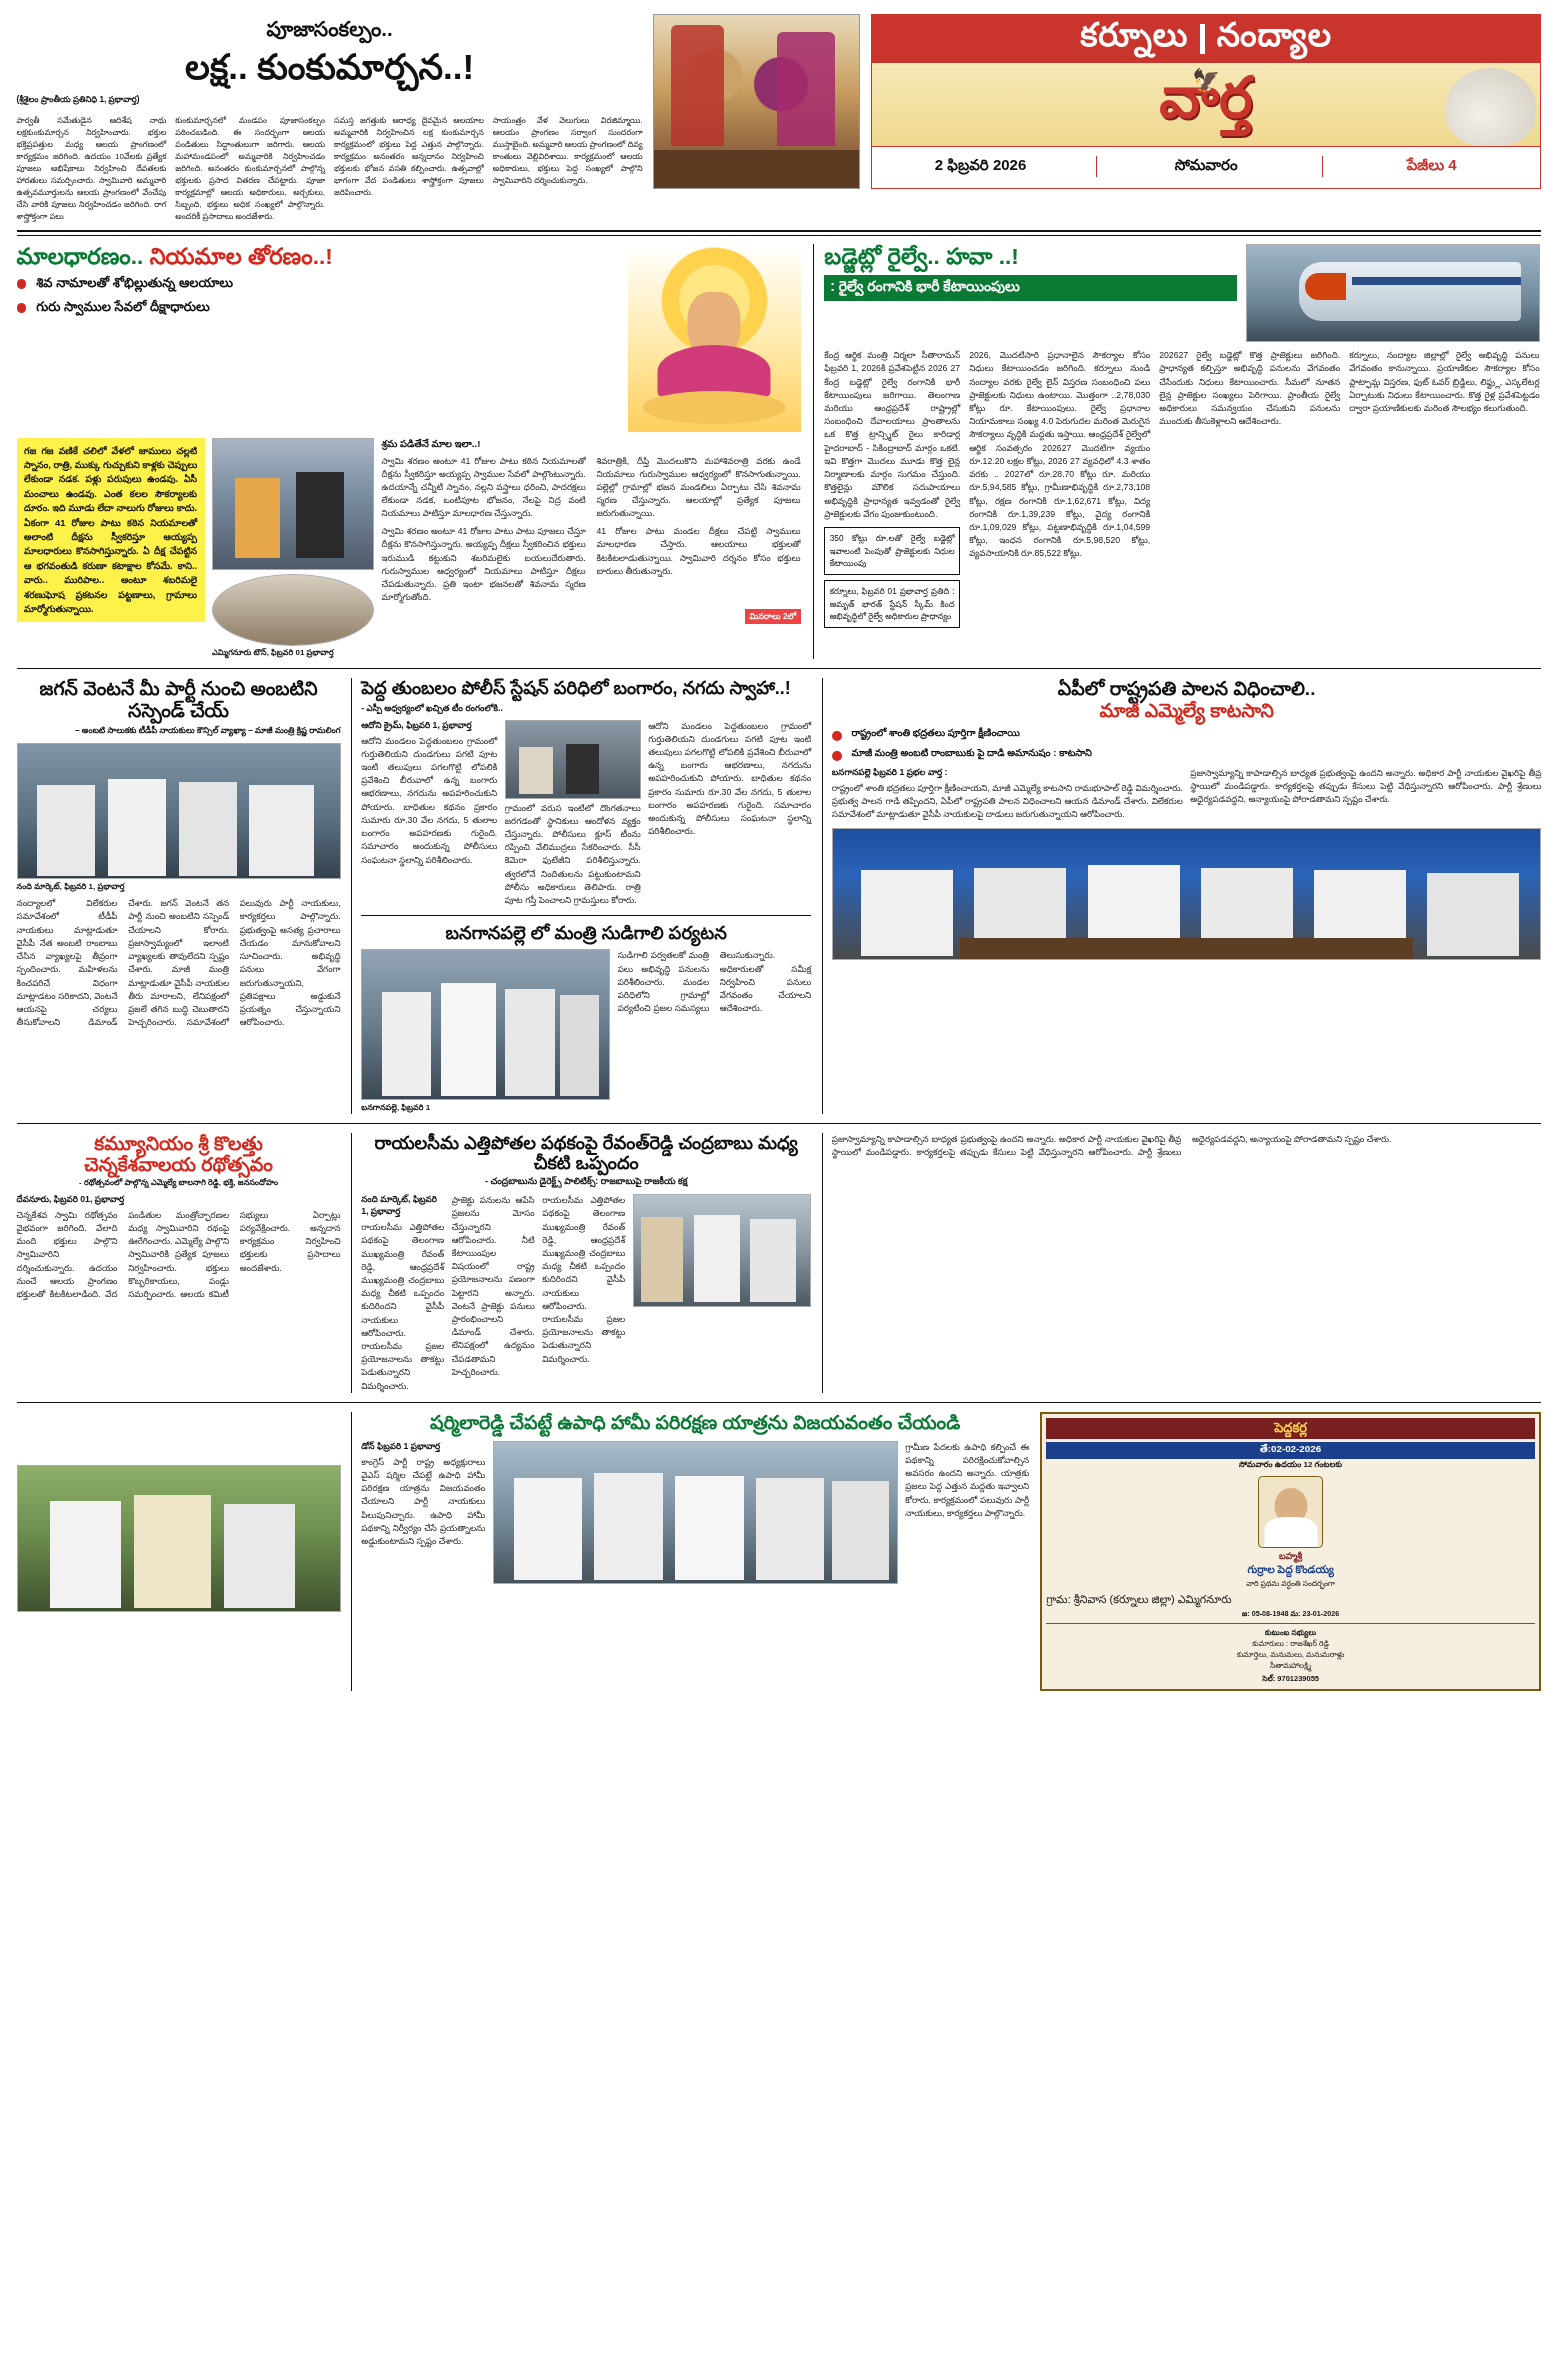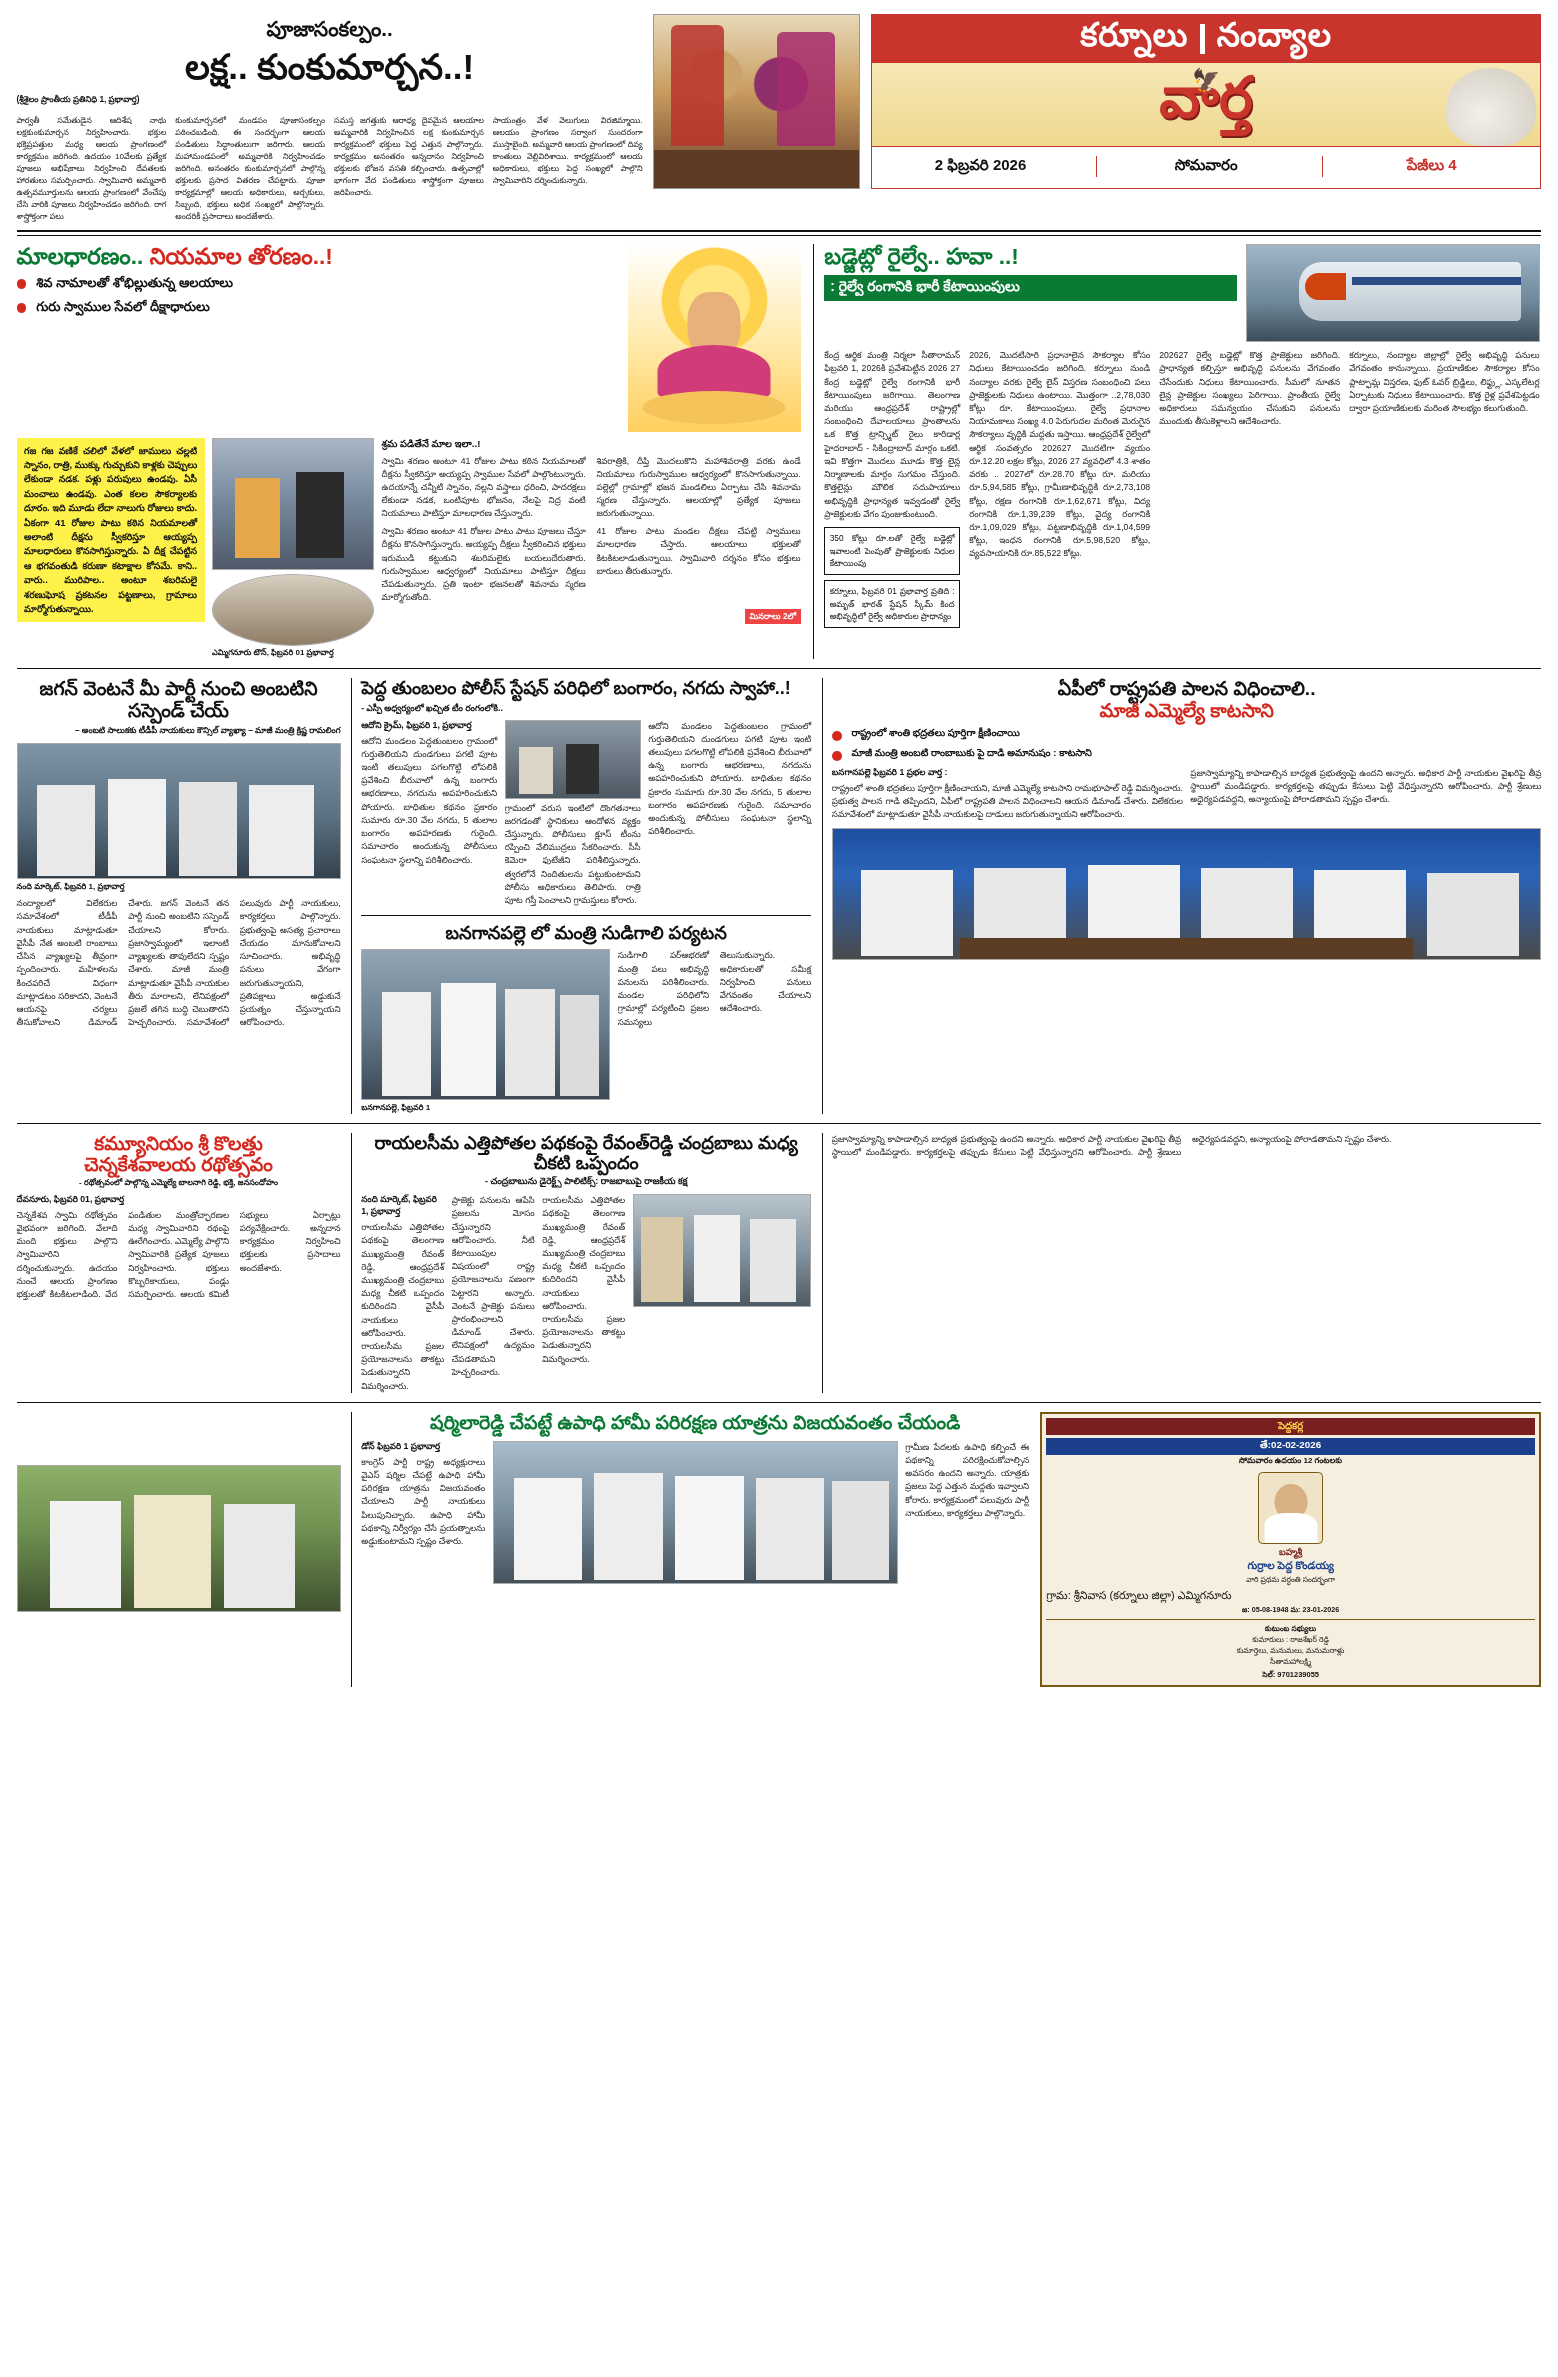--- a/index.html
+++ b/index.html
@@ -69,21 +69,21 @@
   .hl-box { border:0.8px solid #111; padding:4.5px; font-size: 8.3px; line-height:1.5; text-align:justify; }
 
   .col2 { column-count:2; column-gap: 10.6px; }
   .col3 { column-count:3; column-gap: 10.6px; }
 
   .divider-v { border-left:0.8px solid #111; }
   .hline { border-top: 0.8px solid #111; margin: 7.5px 0; }
   .hline2 { border-top: 1.5px solid #111; margin: 9px 0; }
 
   .ad-box { border: 2.3px solid #7a5a12; background:#f6efdf; padding: 4.5px; }
-  .ad-head { background:#7a1f1f; color:#ffd34d; text-align:center; font-weight:bold; font-size: 10px; padding: 1.5px; }
+  .ad-head { background:#7a1f1f; color:#ffd34d; text-align:center; font-weight:bold; font-size: 13px; padding: 1.5px; }
   .ad-date { background:#1b3f8b; color:#fff; text-align:center; font-weight:bold; font-size: 9.8px; padding:1.5px; }
 
   .small { font-size: 7.5px; }
   .caption { font-size: 8px; font-weight:bold; margin-top:2.3px; }
   .tagline { background:#ef4444; color:#fff; display:inline-block; font-size:8.3px; padding: 1.5px 4.5px; font-weight:bold;}
 </style>
 </head>
 <body>
 
 <div class="page">
@@ -267,21 +267,21 @@
             <div style="width:249px;">
               <div class="photo" style="height:151px;">
                 <div style="position:absolute;inset:0;background:linear-gradient(180deg,#93a5b4 0%,#6a7e8e 50%,#3b4854 100%);"></div>
                 <div style="position:absolute;left:8%;top:28%;width:20%;height:70%;background:#efefef;"></div>
                 <div style="position:absolute;left:32%;top:22%;width:22%;height:76%;background:#f6f6f6;"></div>
                 <div style="position:absolute;left:58%;top:26%;width:20%;height:72%;background:#e8e8e8;"></div>
                 <div style="position:absolute;left:80%;top:30%;width:16%;height:68%;background:#dcdcdc;"></div>
               </div>
               <div class="caption tel">బనగానపల్లె, ఫిబ్రవరి 1</div>
             </div>
-            <div style="flex:1;" class="col2 body-col tel">సుడిగాలి పర్ఆభరణో మంత్రి పలు అభివృద్ధి పనులను పరిశీలించారు. మండల పరిధిలోని గ్రామాల్లో పర్యటించి ప్రజల సమస్యలు తెలుసుకున్నారు. అధికారులతో సమీక్ష నిర్వహించి పనులు వేగవంతం చేయాలని ఆదేశించారు.</div>
+            <div style="flex:1;" class="col2 body-col tel">సుడిగాలి పర్వతలకో మంత్రి పలు అభివృద్ధి పనులను పరిశీలించారు. మండల పరిధిలోని గ్రామాల్లో పర్యటించి ప్రజల సమస్యలు తెలుసుకున్నారు. అధికారులతో సమీక్ష నిర్వహించి పనులు వేగవంతం చేయాలని ఆదేశించారు.</div>
           </div>
         </div>
       </div>
     </div>
 
     <div style="flex:1;" class="divider-v">
       <div style="padding-left:9px;">
         <div class="sec-title tel" style="font-size:19px;text-align:center;">
           <div>ఏపీలో రాష్ట్రపతి పాలన విధించాలి..</div>
           <div class="red">మాజీ ఎమ్మెల్యే కాటసాని</div>

